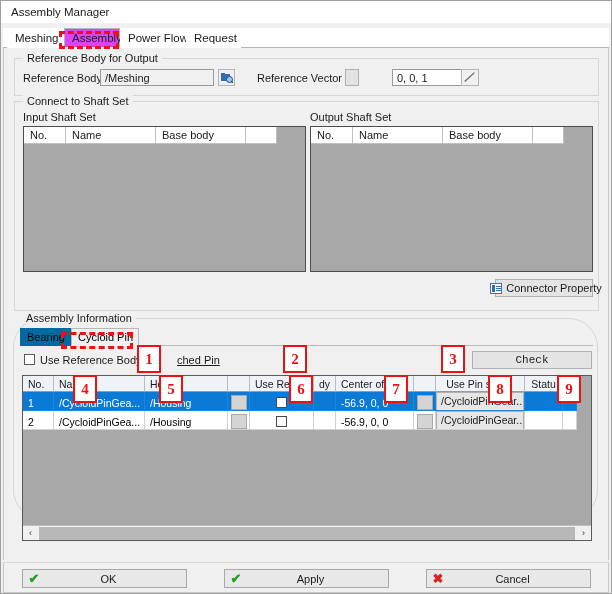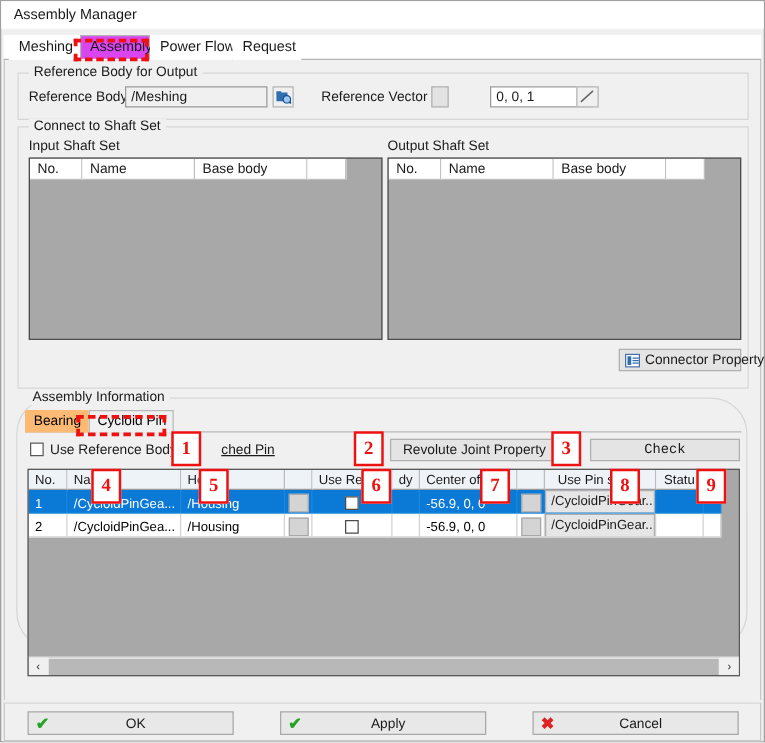--- a/index.html
+++ b/index.html
@@ -129,21 +129,21 @@
     position: absolute;
     background: #e4e4e4;
     border: 1px solid #b0b0b0;
     font-size: 11px;
     color: #1a1a1a;
     display: flex;
     align-items: center;
     justify-content: center;
     white-space: nowrap;
   }
-  .btn.left-icon { justify-content: space-between; padding-left: 4px; }
+  .btn.left-icon { justify-content: center; padding-left: 4px; }
 
   .connprop-icon {
     width: 12px; height: 11px;
     margin-right: 4px;
     background: #ffffff;
     border: 1px solid #4a6fa5;
     position: relative;
     flex: 0 0 auto;
   }
   .connprop-icon::before {
@@ -158,21 +158,21 @@
 
   
   .subtabstrip {
     position: absolute; height: 18px;
     border-bottom: 1px solid #b8b8b8;
   }
   .subtab {
     position: absolute; top: 0; height: 18px;
     padding: 2px 6px 0 6px;
     font-size: 11px;
-    background: #fdba74;
+    background: #0369a1;
     border: 1px solid transparent;
     white-space: nowrap;
   }
   .subtab.sel {
     background: #f0f0f0;
     border: 1px solid #b8b8b8;
     border-bottom: 1px solid #f0f0f0;
   }
 
   
@@ -411,23 +411,20 @@
         </div>
         <div class="subtab sel" style="left:51px;width:68px;">
           <span>Cycloid Pin</span>
         </div>
       </div>
 
       <div class="cbox" style="left:10px;top:35px;"></div>
       <div class="lbl" style="left:26px;top:35px;">Use Reference Body for</div>
       <div class="lbl" style="left:163px;top:35px;text-decoration:underline;">ched Pin</div>
 
-      <div class="btn" style="left:298px;top:32px;width:135px;height:18px;">
-        <span>Revolute Joint Property</span>
-      </div>
 
       <div class="btn" style="left:458px;top:32px;width:120px;height:18px;font-family:Liberation Mono, monospace;">
         <span>Check</span>
       </div>
 
       <div class="grid" style="left:8px;top:56px;width:570px;height:166px;">
 
         <div class="grid-head" style="width:554px;">
           <div class="gh" style="width:31px;">No.</div>
           <div class="gh" style="width:91px;">Na</div>

